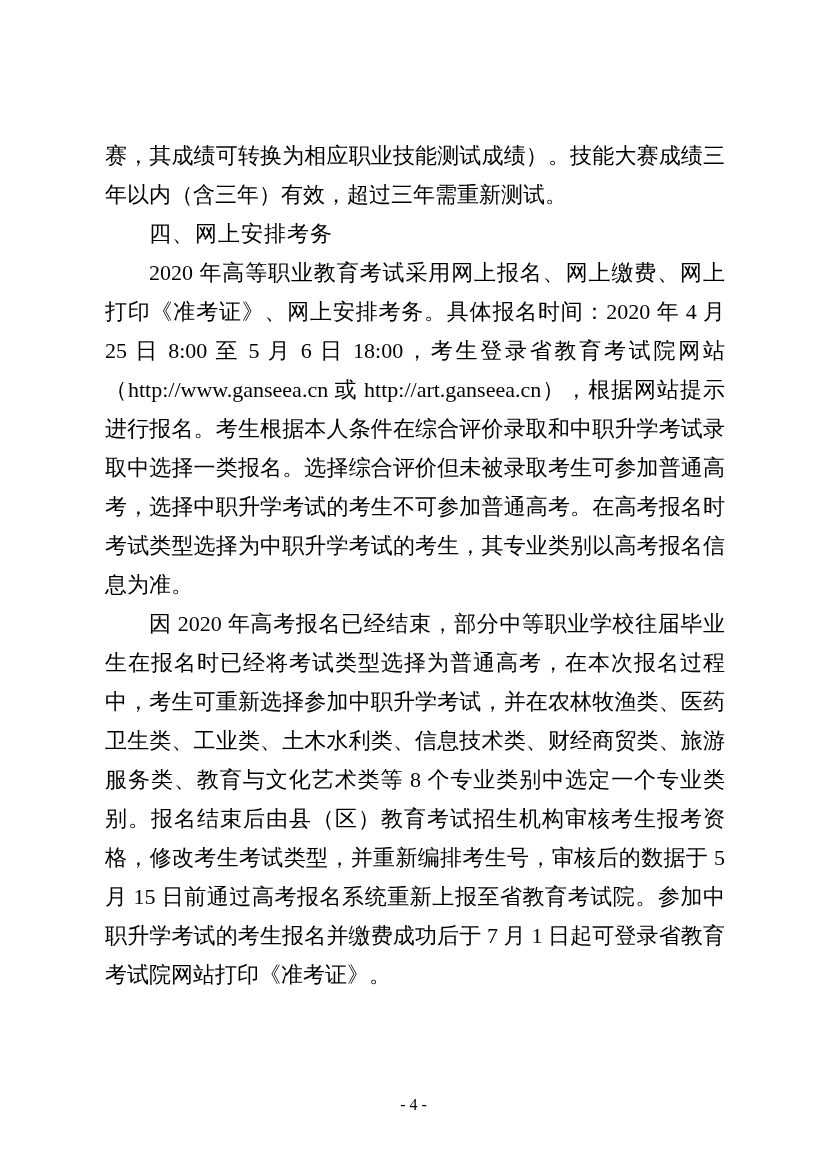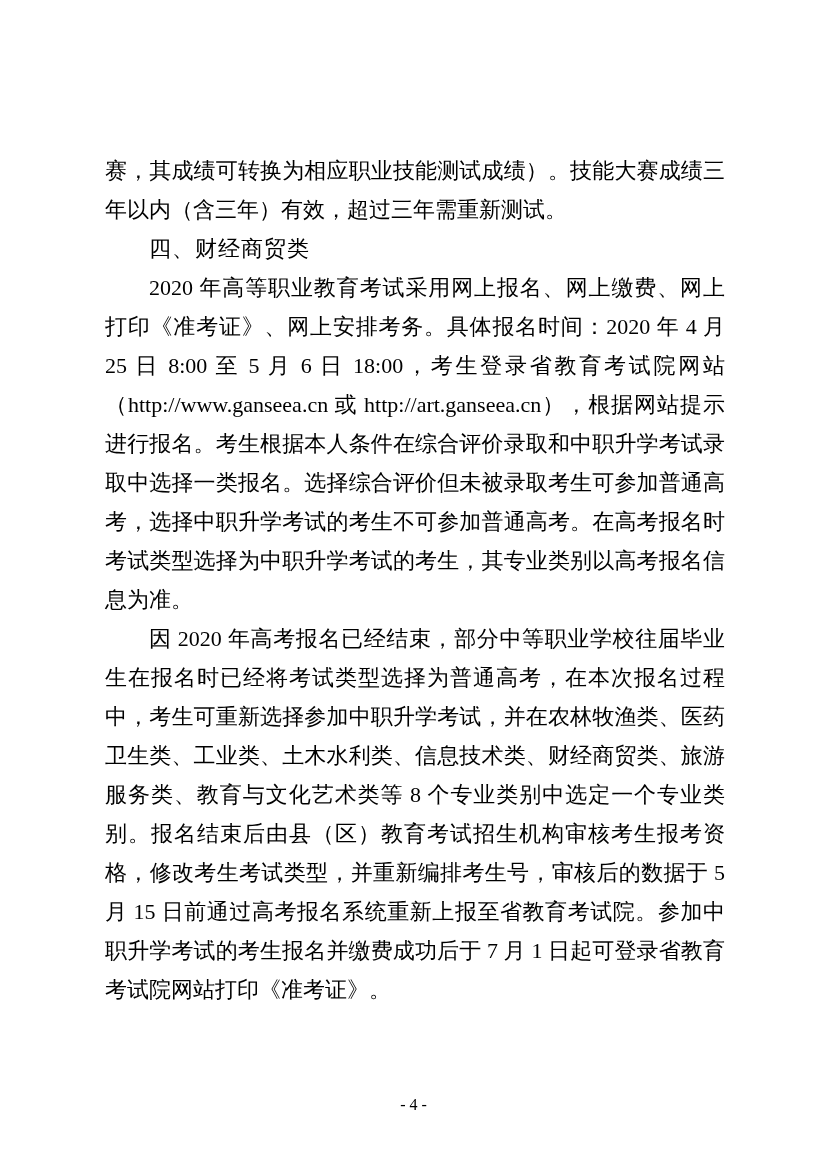--- a/index.html
+++ b/index.html
@@ -12,21 +12,21 @@
     width: 827px;
     height: 1170px;
     background: #ffffff;
     color: #000000;
     font-family: "Liberation Serif", "DejaVu Serif", serif;
     overflow: hidden;
   }
   .content {
     position: absolute;
     left: 105px;
-    top: 151px;
+    top: 136px;
     width: 620px;
   }
   .content p,
   .content h2,
   .content h3 {
     margin: 0;
     padding: 0;
     font-size: 22px;
     line-height: 39px;
     font-weight: normal;
@@ -59,20 +59,20 @@
     line-height: 22px;
     font-family: "Liberation Serif", "DejaVu Serif", serif;
   }
 </style>
 </head>
 <body>
 
 <div class="page">
   <div class="content">
     <p class="body-text">赛，其成绩可转换为相应职业技能测试成绩）。技能大赛成绩三年以内（含三年）有效，超过三年需重新测试。</p>
-    <h2 class="section-heading">四、财经商贸类</h2>
+    <h2 class="section-heading">四、网上安排考务</h2>
     <p class="body-text indent-2em">2020 年高等职业教育考试采用网上报名、网上缴费、网上打印《准考证》、网上安排考务。具体报名时间：2020 年 4 月 25 日 8:00 至 5 月 6 日 18:00，考生登录省教育考试院网站（http://www.ganseea.cn 或 http://art.ganseea.cn），根据网站提示进行报名。考生根据本人条件在综合评价录取和中职升学考试录取中选择一类报名。选择综合评价但未被录取考生可参加普通高考，选择中职升学考试的考生不可参加普通高考。在高考报名时考试类型选择为中职升学考试的考生，其专业类别以高考报名信息为准。</p>
     <p class="body-text indent-2em">因 2020 年高考报名已经结束，部分中等职业学校往届毕业生在报名时已经将考试类型选择为普通高考，在本次报名过程中，考生可重新选择参加中职升学考试，并在农林牧渔类、医药卫生类、工业类、土木水利类、信息技术类、财经商贸类、旅游服务类、教育与文化艺术类等 8 个专业类别中选定一个专业类别。报名结束后由县（区）教育考试招生机构审核考生报考资格，修改考生考试类型，并重新编排考生号，审核后的数据于 5 月 15 日前通过高考报名系统重新上报至省教育考试院。参加中职升学考试的考生报名并缴费成功后于 7 月 1 日起可登录省教育考试院网站打印《准考证》。</p>
   </div>
   <div class="footer">
     <span>- 4 -</span>
   </div>
 </div>
 
 </body></html>

